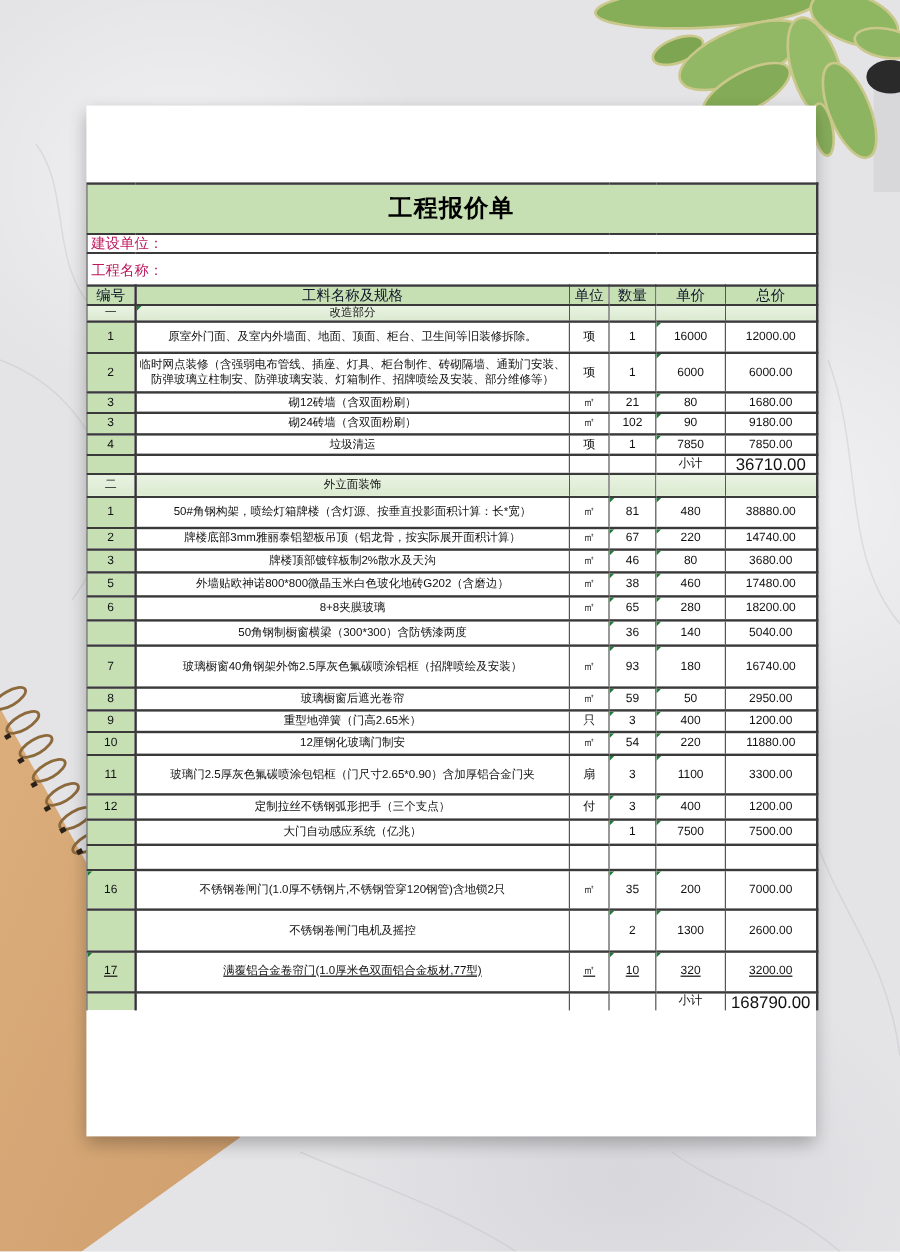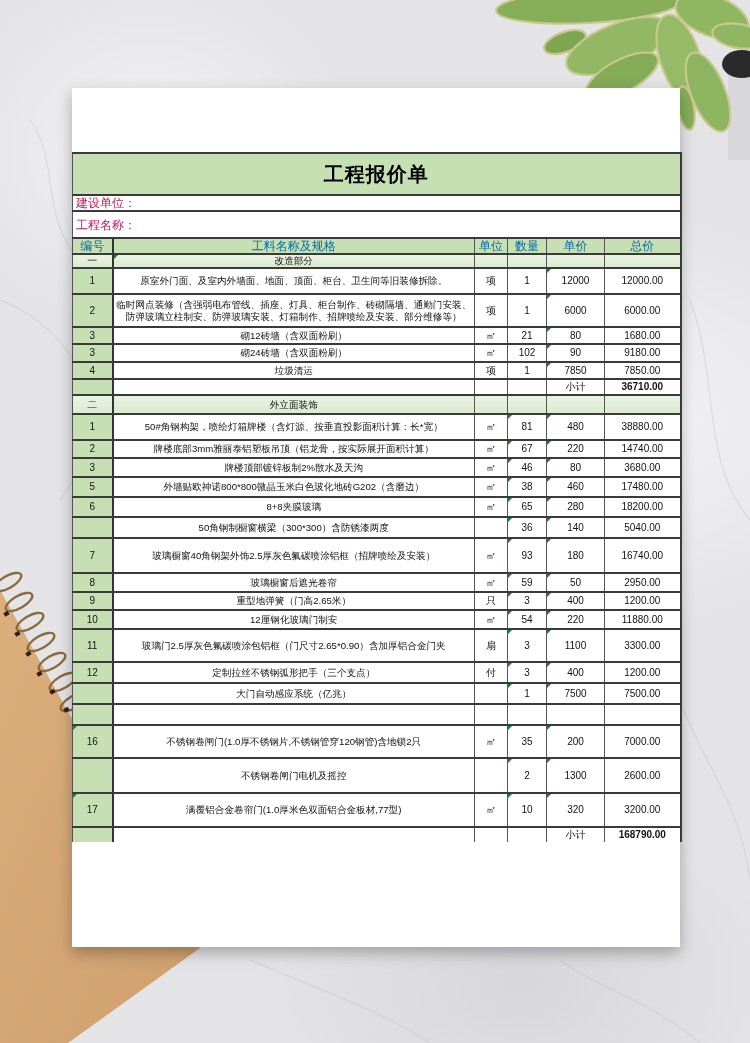--- a/index.html
+++ b/index.html
@@ -35,27 +35,27 @@
     overflow:hidden;position:relative;line-height:12px;
   }
   .title-cell{
     background:var(--hdr);font-size:20px;font-weight:bold;color:#000;
     height:29px;letter-spacing:1px;border-right:2px solid var(--line)!important;
   }
   .info-cell{
     text-align:left!important;font-size:12px;color:#be185d;padding-left:3px!important;
     background:#fff;border-right:2px solid var(--line)!important;
   }
-  .hdr td{background:var(--hdr);font-size:12px;color:#0369a1;}
+  .hdr td{background:var(--hdr);font-size:12px;color:#0f172a;}
   .hdr td.c-no{font-size:12px;}
   td.c-no{background:var(--hdr);border-right:2px solid #333!important;font-size:10px;}
   td.c-total{border-right:2px solid var(--line)!important;}
   tr.r-section td{background:linear-gradient(#e9f3e2,#dbead0);}
   td.c-name{font-size:9.6px;}
-  tr.r-subtotal td.c-total{font-weight:bold;font-size:10px;}
+  tr.r-subtotal td.c-total{font-weight:normal;font-size:14px;}
   tr.r-subtotal td.c-price{font-size:10px;}
   tr.last td{border-bottom:none;}
   td.tri::before{
     content:"";position:absolute;left:0;top:0;width:0;height:0;
     border-top:4px solid var(--tri);border-right:4px solid transparent;
   }
 </style>
 </head>
 <body>
 
@@ -148,21 +148,21 @@
         <td class="c-unit"></td>
         <td class="c-qty"></td>
         <td class="c-price"></td>
         <td class="c-total"></td>
       </tr>
       <tr class="r-item" style="height: 26px;">
         <td class="c-no">1</td>
         <td class="c-name">原室外门面、及室内外墙面、地面、顶面、柜台、卫生间等旧装修拆除。</td>
         <td class="c-unit">项</td>
         <td class="c-qty">1</td>
-        <td class="c-price tri">12000</td>
+        <td class="c-price tri">16000</td>
         <td class="c-total">12000.00</td>
       </tr>
       <tr class="r-item" style="height: 33px;">
         <td class="c-no">2</td>
         <td class="c-name">临时网点装修（含强弱电布管线、插座、灯具、柜台制作、砖砌隔墙、通勤门安装、防弹玻璃立柱制安、防弹玻璃安装、灯箱制作、招牌喷绘及安装、部分维修等）</td>
         <td class="c-unit">项</td>
         <td class="c-qty">1</td>
         <td class="c-price tri">6000</td>
         <td class="c-total">6000.00</td>
       </tr>
@@ -327,21 +327,21 @@
         <td class="c-total">7000.00</td>
       </tr>
       <tr class="r-item" style="height: 35px;">
         <td class="c-no"></td>
         <td class="c-name">不锈钢卷闸门电机及摇控</td>
         <td class="c-unit"></td>
         <td class="c-qty tri">2</td>
         <td class="c-price tri">1300</td>
         <td class="c-total">2600.00</td>
       </tr>
-      <tr class="r-item" style="height: 34px;">
+      <tr class="r-item" style="height: 34px; text-decoration: underline;">
         <td class="c-no tri">17</td>
         <td class="c-name">满覆铝合金卷帘门(1.0厚米色双面铝合金板材,77型)</td>
         <td class="c-unit">㎡</td>
         <td class="c-qty tri">10</td>
         <td class="c-price tri">320</td>
         <td class="c-total">3200.00</td>
       </tr>
       <tr class="r-subtotal last" style="height: 15px;">
         <td class="c-no"></td>
         <td class="c-name"></td>

